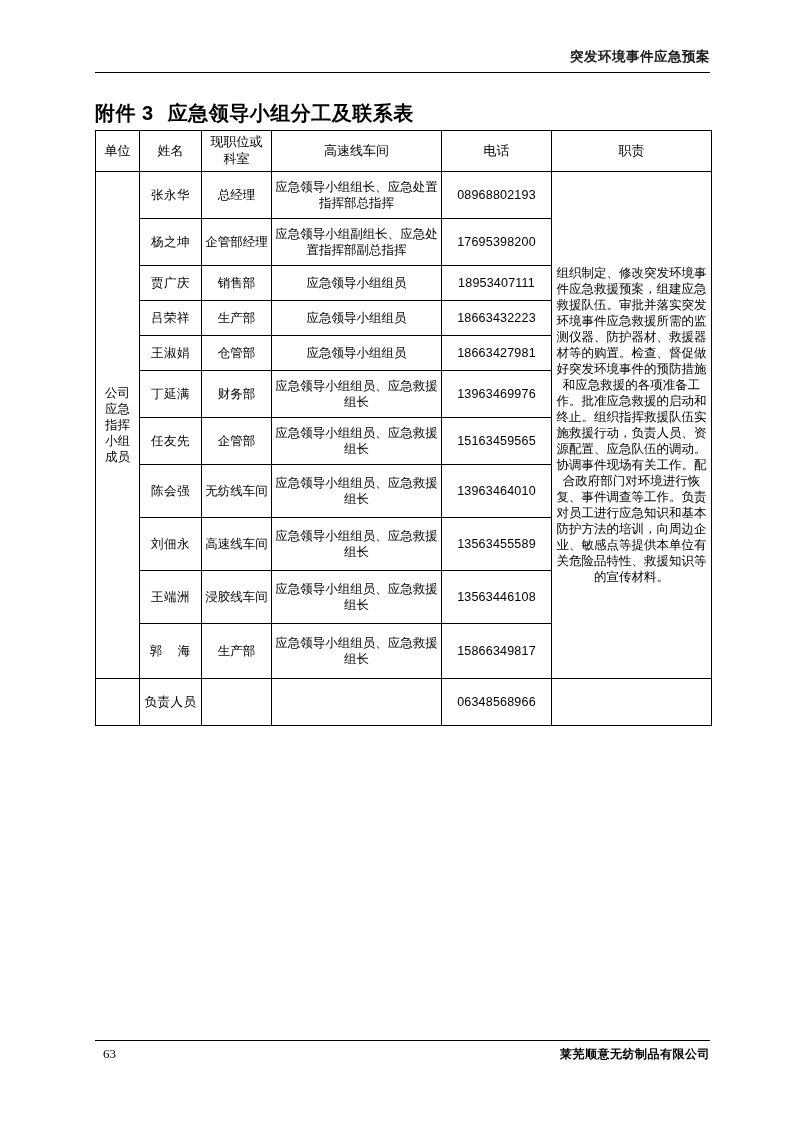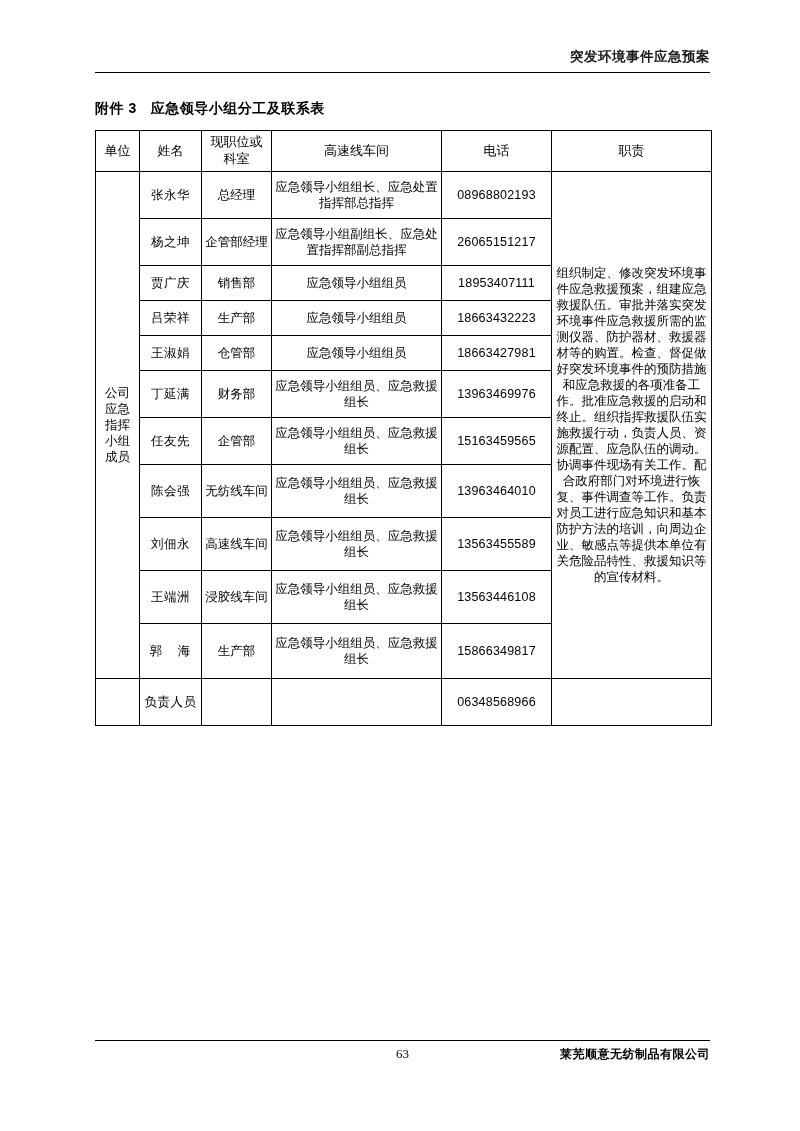--- a/index.html
+++ b/index.html
@@ -43,21 +43,21 @@
     width: 615px;
     height: 1px;
     background: #000000;
   }
 
   
   .doc-title {
     position: absolute;
     top: 100px;
     left: 95px;
-    font-size: 14px;
+    font-size: 20px;
     font-weight: bold;
     font-family: "Liberation Sans", "DejaVu Sans", sans-serif;
     letter-spacing: 0.5px;
     white-space: nowrap;
   }
   .doc-title .tnum {
     padding-right: 14px;
   }
 
   
@@ -138,23 +138,23 @@
     position: absolute;
     top: 1046px;
     left: 95px;
     width: 615px;
     height: 22px;
     font-size: 13px;
     font-family: "Liberation Sans", "DejaVu Sans", sans-serif;
   }
   .footer .page-no {
     position: absolute;
-    left: 0;
-    width: 615px;
-    text-align: center;
+    left: 8px;
+    width: 615px;
+    text-align: left;
     font-family: "Liberation Serif", "DejaVu Serif", serif;
     font-size: 13px;
   }
   .footer .company {
     position: absolute;
     right: 0;
     top: 0;
     font-weight: bold;
     font-size: 12px;
     letter-spacing: 0.5px;
@@ -198,21 +198,21 @@
           <td class="name-cell">张永华</td>
           <td>总经理</td>
           <td>应急领导小组组长、应急处置指挥部总指挥</td>
           <td class="phone-cell">08968802193</td>
           <td class="duty-cell" rowspan="11">组织制定、修改突发环境事件应急救援预案，组建应急救援队伍。审批并落实突发环境事件应急救援所需的监测仪器、防护器材、救援器材等的购置。检查、督促做好突发环境事件的预防措施和应急救援的各项准备工作。批准应急救援的启动和终止。组织指挥救援队伍实施救援行动，负责人员、资源配置、应急队伍的调动。协调事件现场有关工作。配合政府部门对环境进行恢复、事件调查等工作。负责对员工进行应急知识和基本防护方法的培训，向周边企业、敏感点等提供本单位有关危险品特性、救援知识等的宣传材料。</td>
         </tr>
         <tr class="data-row row-tall">
           <td class="name-cell">杨之坤</td>
           <td>企管部经理</td>
           <td>应急领导小组副组长、应急处置指挥部副总指挥</td>
-          <td class="phone-cell">26065151217</td>
+          <td class="phone-cell">17695398200</td>
         </tr>
         <tr class="data-row">
           <td class="name-cell">贾广庆</td>
           <td>销售部</td>
           <td>应急领导小组组员</td>
           <td class="phone-cell">18953407111</td>
         </tr>
         <tr class="data-row">
           <td class="name-cell">吕荣祥</td>
           <td>生产部</td>

